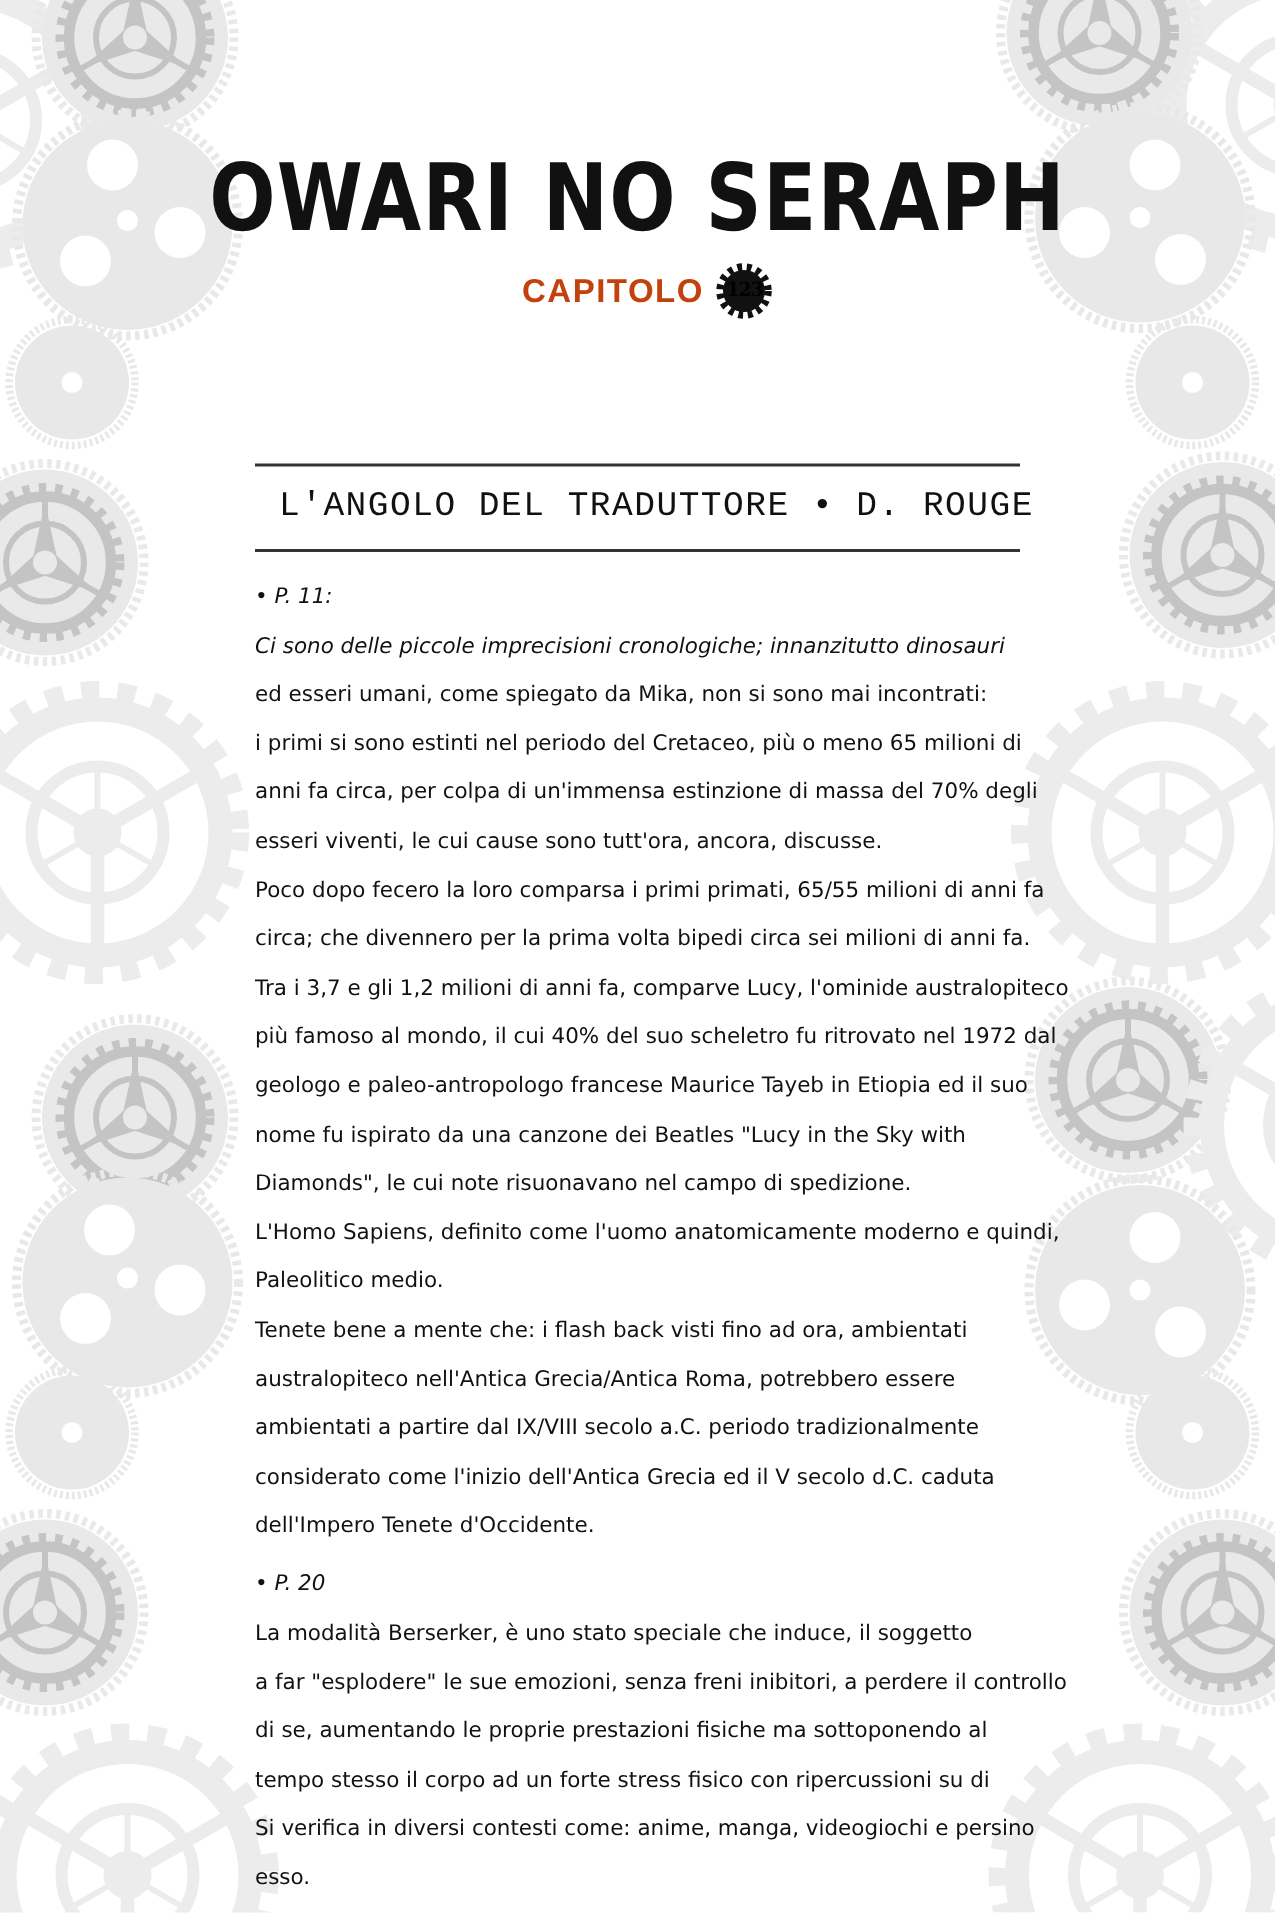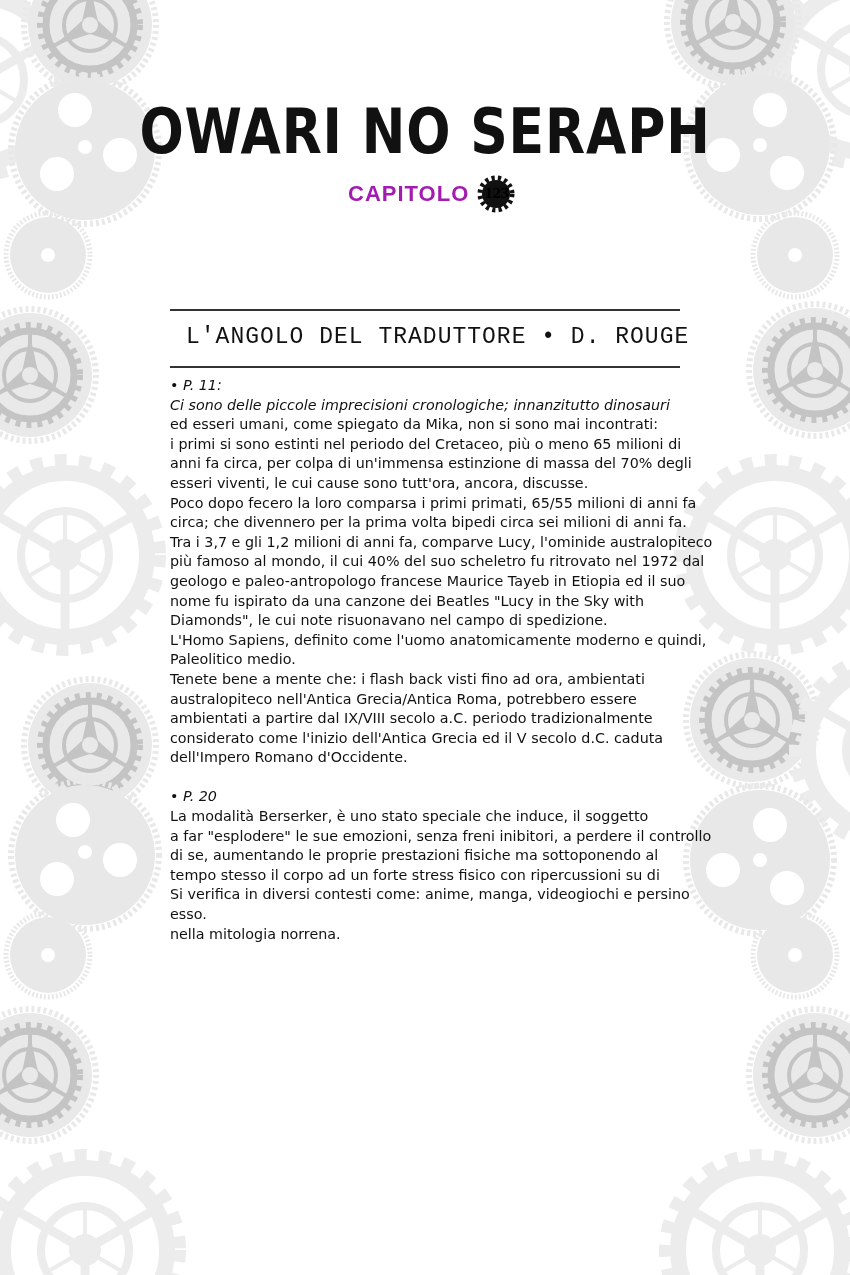--- a/index.html
+++ b/index.html
@@ -47,21 +47,21 @@
       left: 348px;
       display: flex;
       align-items: center;
       gap: 8px;
     }
     .chapter-label {
       font-family: "Liberation Sans", sans-serif;
       font-size: 22px;
       font-weight: bold;
       letter-spacing: 1px;
-      color: #a21caf;
+      color: #c2410c;
     }
     .chapter-badge {
       position: relative;
       width: 38px;
       height: 38px;
     }
     .chapter-badge svg { position: absolute; left: 0; top: 0; }
     .chapter-number {
       position: absolute;
       left: 0; top: 0;
@@ -104,20 +104,21 @@
       width: 540px;
       font-family: "DejaVu Sans", sans-serif;
       font-size: 14.3px;
       line-height: 19.6px;
       color: #111;
     }
     .note { margin-bottom: 19.6px; }
     .note-head, .note-line {
       display: block;
       white-space: nowrap;
+      margin-top: 13px;
     }
     .note-line.italic { font-style: italic; }
     .note-head { font-style: italic; }
   </style>
 </head>
 <body>
 
 <div class="gear-layer left">
   <svg width="200" height="1275" viewBox="0 0 200 1275">
     <defs>
@@ -312,21 +313,21 @@
     <span class="note-line">più famoso al mondo, il cui 40% del suo scheletro fu ritrovato nel 1972 dal</span>
     <span class="note-line">geologo e paleo-antropologo francese Maurice Tayeb in Etiopia ed il suo</span>
     <span class="note-line">nome fu ispirato da una canzone dei Beatles "Lucy in the Sky with</span>
     <span class="note-line">Diamonds", le cui note risuonavano nel campo di spedizione.</span>
     <span class="note-line">L'Homo Sapiens, definito come l'uomo anatomicamente moderno e quindi,</span>
     <span class="note-line">Paleolitico medio.</span>
     <span class="note-line">Tenete bene a mente che: i flash back visti fino ad ora, ambientati</span>
     <span class="note-line">australopiteco nell'Antica Grecia/Antica Roma, potrebbero essere</span>
     <span class="note-line">ambientati a partire dal IX/VIII secolo a.C. periodo tradizionalmente</span>
     <span class="note-line">considerato come l'inizio dell'Antica Grecia ed il V secolo d.C. caduta</span>
-    <span class="note-line">dell'Impero Romano d'Occidente.</span>
+    <span class="note-line">dell'Impero Tenete d'Occidente.</span>
   </div>
   <div class="note">
     <span class="note-head">• P. 20</span>
     <span class="note-line">La modalità Berserker, è uno stato speciale che induce, il soggetto</span>
     <span class="note-line">a far "esplodere" le sue emozioni, senza freni inibitori, a perdere il controllo</span>
     <span class="note-line">di se, aumentando le proprie prestazioni fisiche ma sottoponendo al</span>
     <span class="note-line">tempo stesso il corpo ad un forte stress fisico con ripercussioni su di</span>
     <span class="note-line">Si verifica in diversi contesti come: anime, manga, videogiochi e persino</span>
     <span class="note-line">esso.</span>
     <span class="note-line">nella mitologia norrena.</span>

